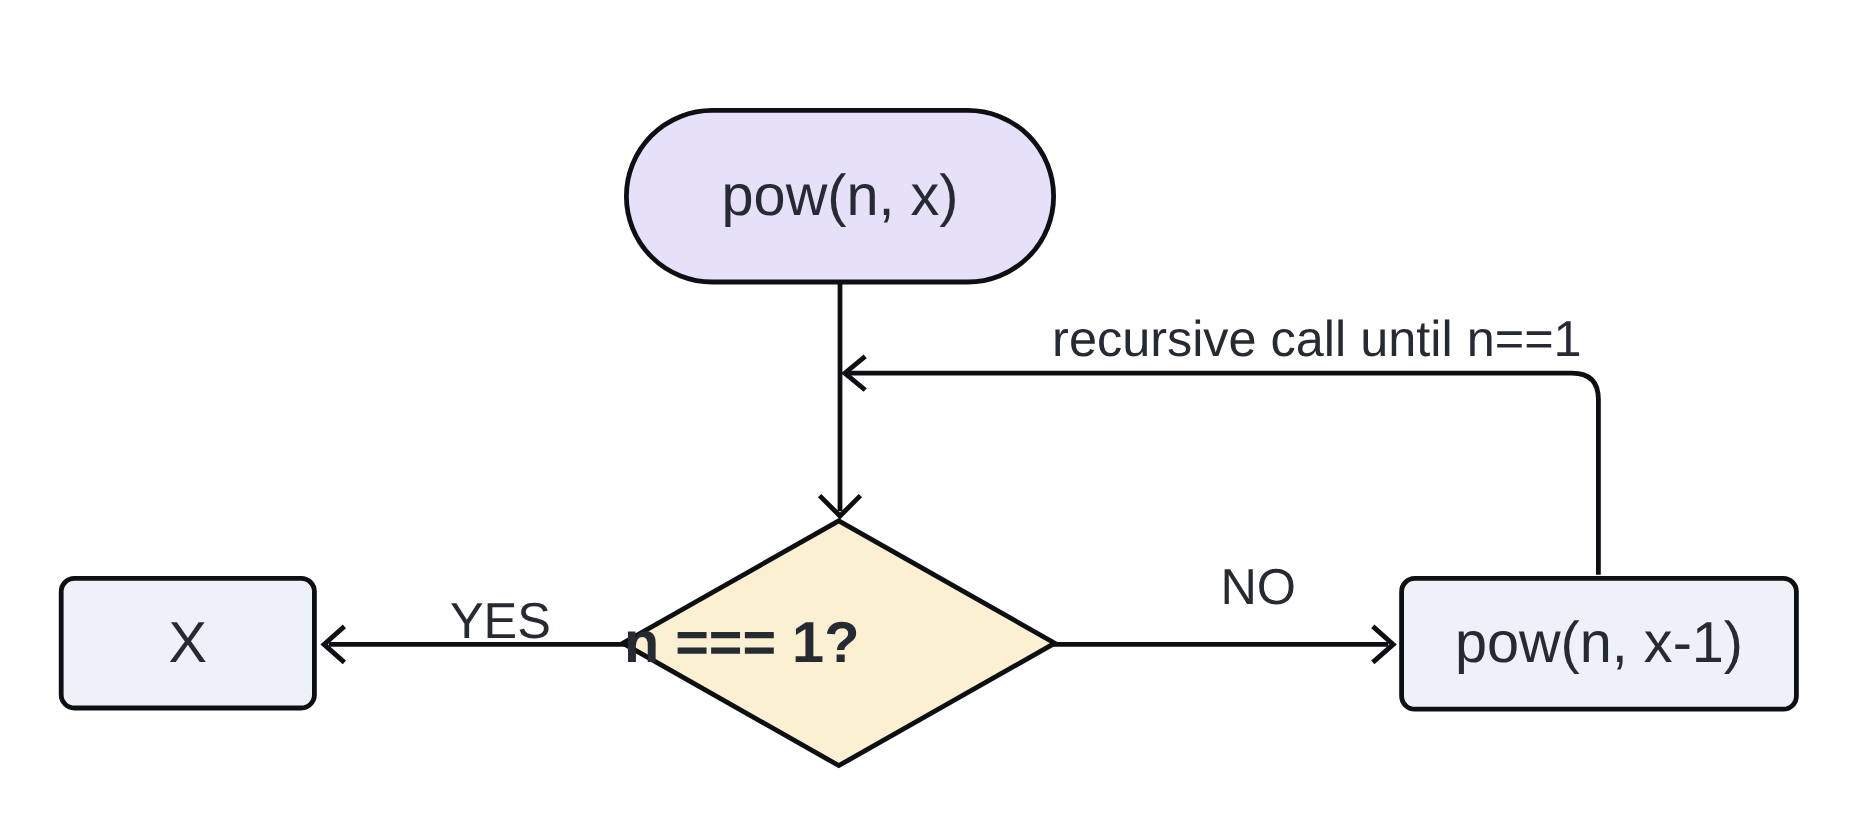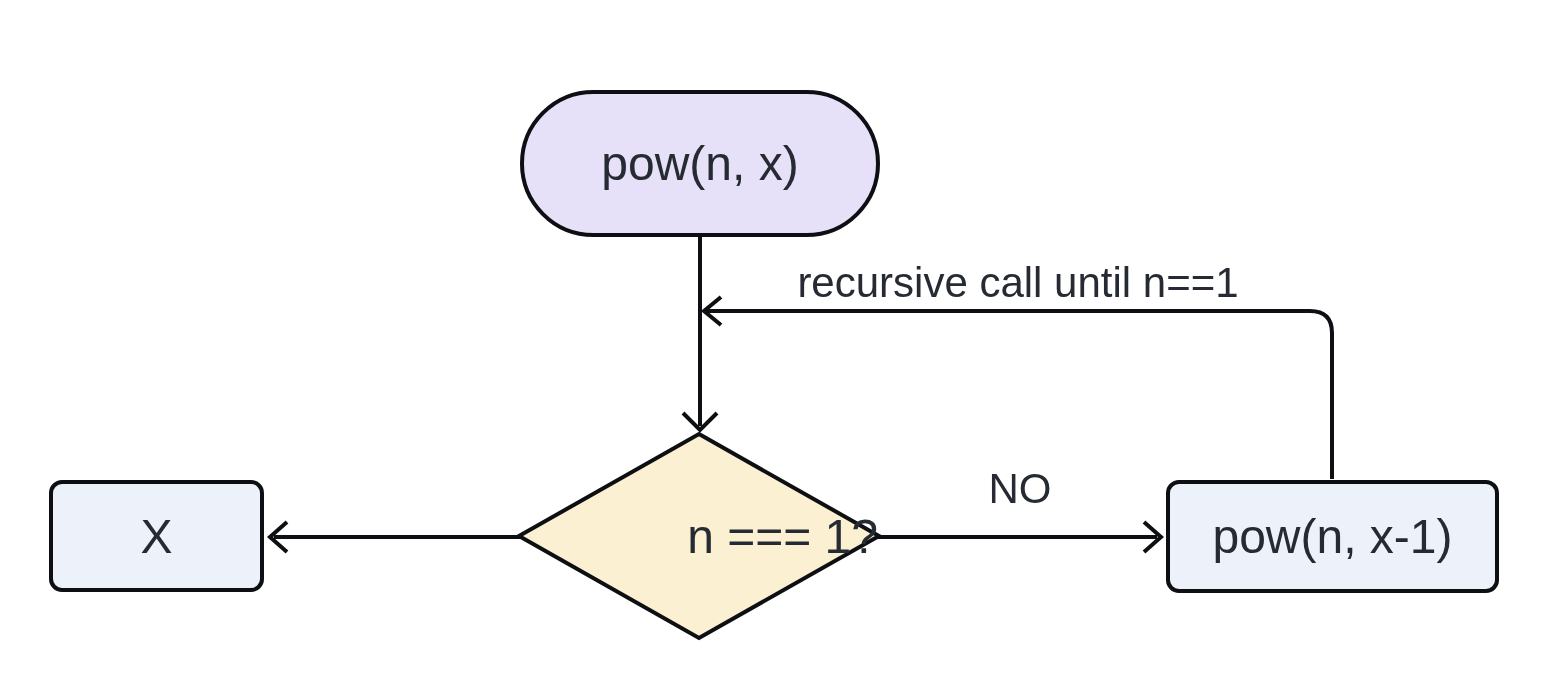--- a/index.html
+++ b/index.html
@@ -55,30 +55,31 @@
     background: var(--start-fill);
     margin-top: 44px;
   }
   .node-rect { background: var(--process-fill); border-radius: 13px; }
   .node-base { left: 49px; top: 480px; width: 215px; height: 112px; }
   .node-recursive { left: 1166px; top: 480px; width: 333px; height: 113px; }
   .node-decision-text {
     position: absolute;
     left: 520px; top: 434px;
     width: 358px; height: 204px;
-    display: flex; align-items: center; justify-content: flex-end;
+    display: flex; align-items: center; justify-content: flex-start;
     font-size: 48px;
     color: var(--text);
+    font-weight: bold;
   }
   .edge-label {
     position: absolute;
     font-size: 42px;
     line-height: 1;
     color: var(--text);
-    text-align: center;
+    text-align: right;
     white-space: nowrap;
   }
   .label-yes { left: 339px; top: 497px; width: 120px; }
   .label-no  { left: 960px; top: 468px; width: 120px; }
   .label-loop { left: 718px; top: 262px; width: 600px; }
 </style>
 </head>
 <body>
 
 <div class="canvas">
@@ -109,16 +110,17 @@
   </div>
 
   <div class="node node-rect node-base">
     <span>X</span>
   </div>
 
   <div class="node node-rect node-recursive">
     <span>pow(n, x-1)</span>
   </div>
 
+  <div class="edge-label label-yes">YES</div>
   <div class="edge-label label-no">NO</div>
   <div class="edge-label label-loop">recursive call until n==1</div>
 
 </div>
 
 </body></html>

